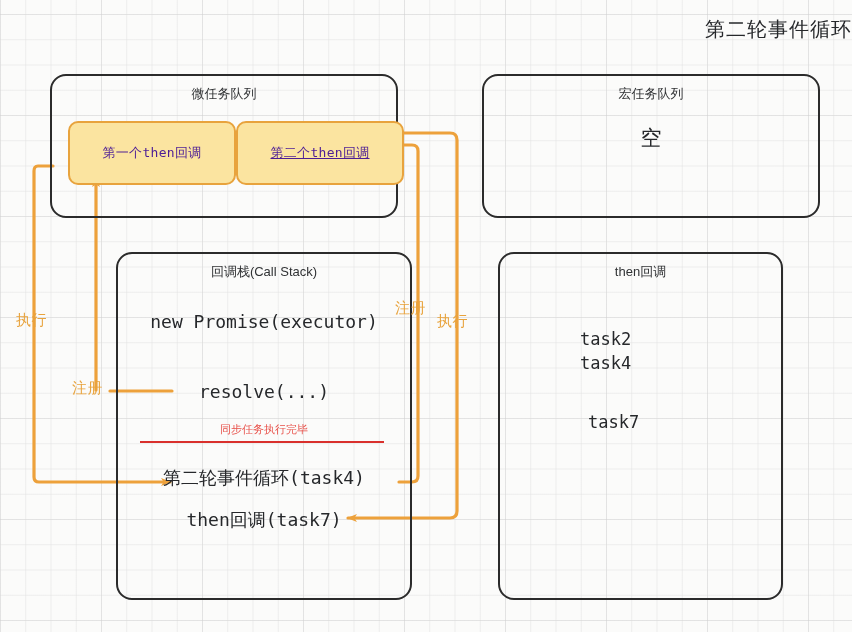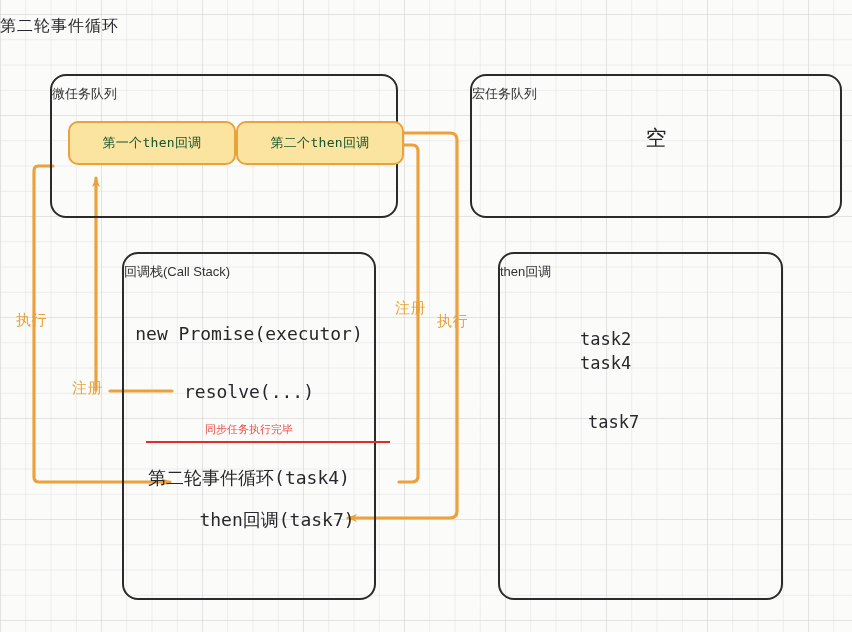--- a/index.html
+++ b/index.html
@@ -27,65 +27,66 @@
     left: 0; top: 0;
     width: 852px;
     height: 632px;
     pointer-events: none;
   }
   .title {
     position: absolute;
     left: 0;
     top: 16px;
     width: 852px;
-    text-align: left;
-    font-size: 16px;
+    text-align: right;
+    font-size: 20px;
     color: #26282b;
     font-family: "Liberation Sans", sans-serif;
     letter-spacing: 1px;
   }
   .panel {
     position: absolute;
     border: 2px solid #2b2b2b;
     border-radius: 16px;
     background: transparent;
     box-sizing: border-box;
   }
   .panel-title {
     position: absolute;
     top: 9px;
     left: 0;
     width: 100%;
+    text-align: center;
     font-size: 13px;
     color: #303234;
     font-family: "Liberation Sans", sans-serif;
   }
   #panel-micro  { left: 50px;  top: 74px;  width: 348px; height: 144px; }
-  #panel-macro  { left: 470px; top: 74px;  width: 372px; height: 144px; }
-  #panel-stack  { left: 122px; top: 252px; width: 254px; height: 348px; }
+  #panel-macro  { left: 482px; top: 74px;  width: 338px; height: 144px; }
+  #panel-stack  { left: 116px; top: 252px; width: 296px; height: 348px; }
   #panel-console{ left: 498px; top: 252px; width: 285px; height: 348px; }
 
   .mt-item {
     position: absolute;
     top: 45px;
-    height: 44px;
+    height: 64px;
     border: 2px solid #e8a33d;
     border-radius: 10px;
     background: #fbe4a0;
     box-sizing: border-box;
     display: flex;
     align-items: center;
     justify-content: center;
     font-size: 13px;
-    color: #14532d;
+    color: #4c1d95;
     font-family: "DejaVu Sans Mono", monospace;
     letter-spacing: 0.3px;
   }
   #mt-item-0 { left: 16px;  width: 168px; }
-  #mt-item-1 { left: 184px; width: 168px; }
+  #mt-item-1 { left: 184px; width: 168px; text-decoration: underline; }
 
   .macro-empty {
     position: absolute;
     top: 48px;
     left: 0;
     width: 100%;
     text-align: center;
     font-size: 21px;
     color: #26282b;
     font-family: "Liberation Sans", sans-serif;
@@ -94,25 +95,25 @@
   .stack-line {
     position: absolute;
     left: 0;
     width: 100%;
     text-align: center;
     font-size: 18px;
     color: #26282b;
     font-family: "DejaVu Sans Mono", monospace;
     white-space: nowrap;
   }
-  #stack-l0 { top: 57px; margin-top: 12px; }
+  #stack-l0 { top: 57px; }
   #stack-l1 { top: 84px; }
   #stack-l2 { top: 127px; }
   #stack-l3 { top: 212px; }
-  #stack-l4 { top: 254px; padding-left: 28px; }
+  #stack-l4 { top: 254px; }
 
   .stack-note {
     position: absolute;
     left: 0;
     top: 168px;
     width: 100%;
     text-align: center;
     font-size: 11px;
     color: #e8514a;
     font-family: Liberation Sans, sans-serif;

